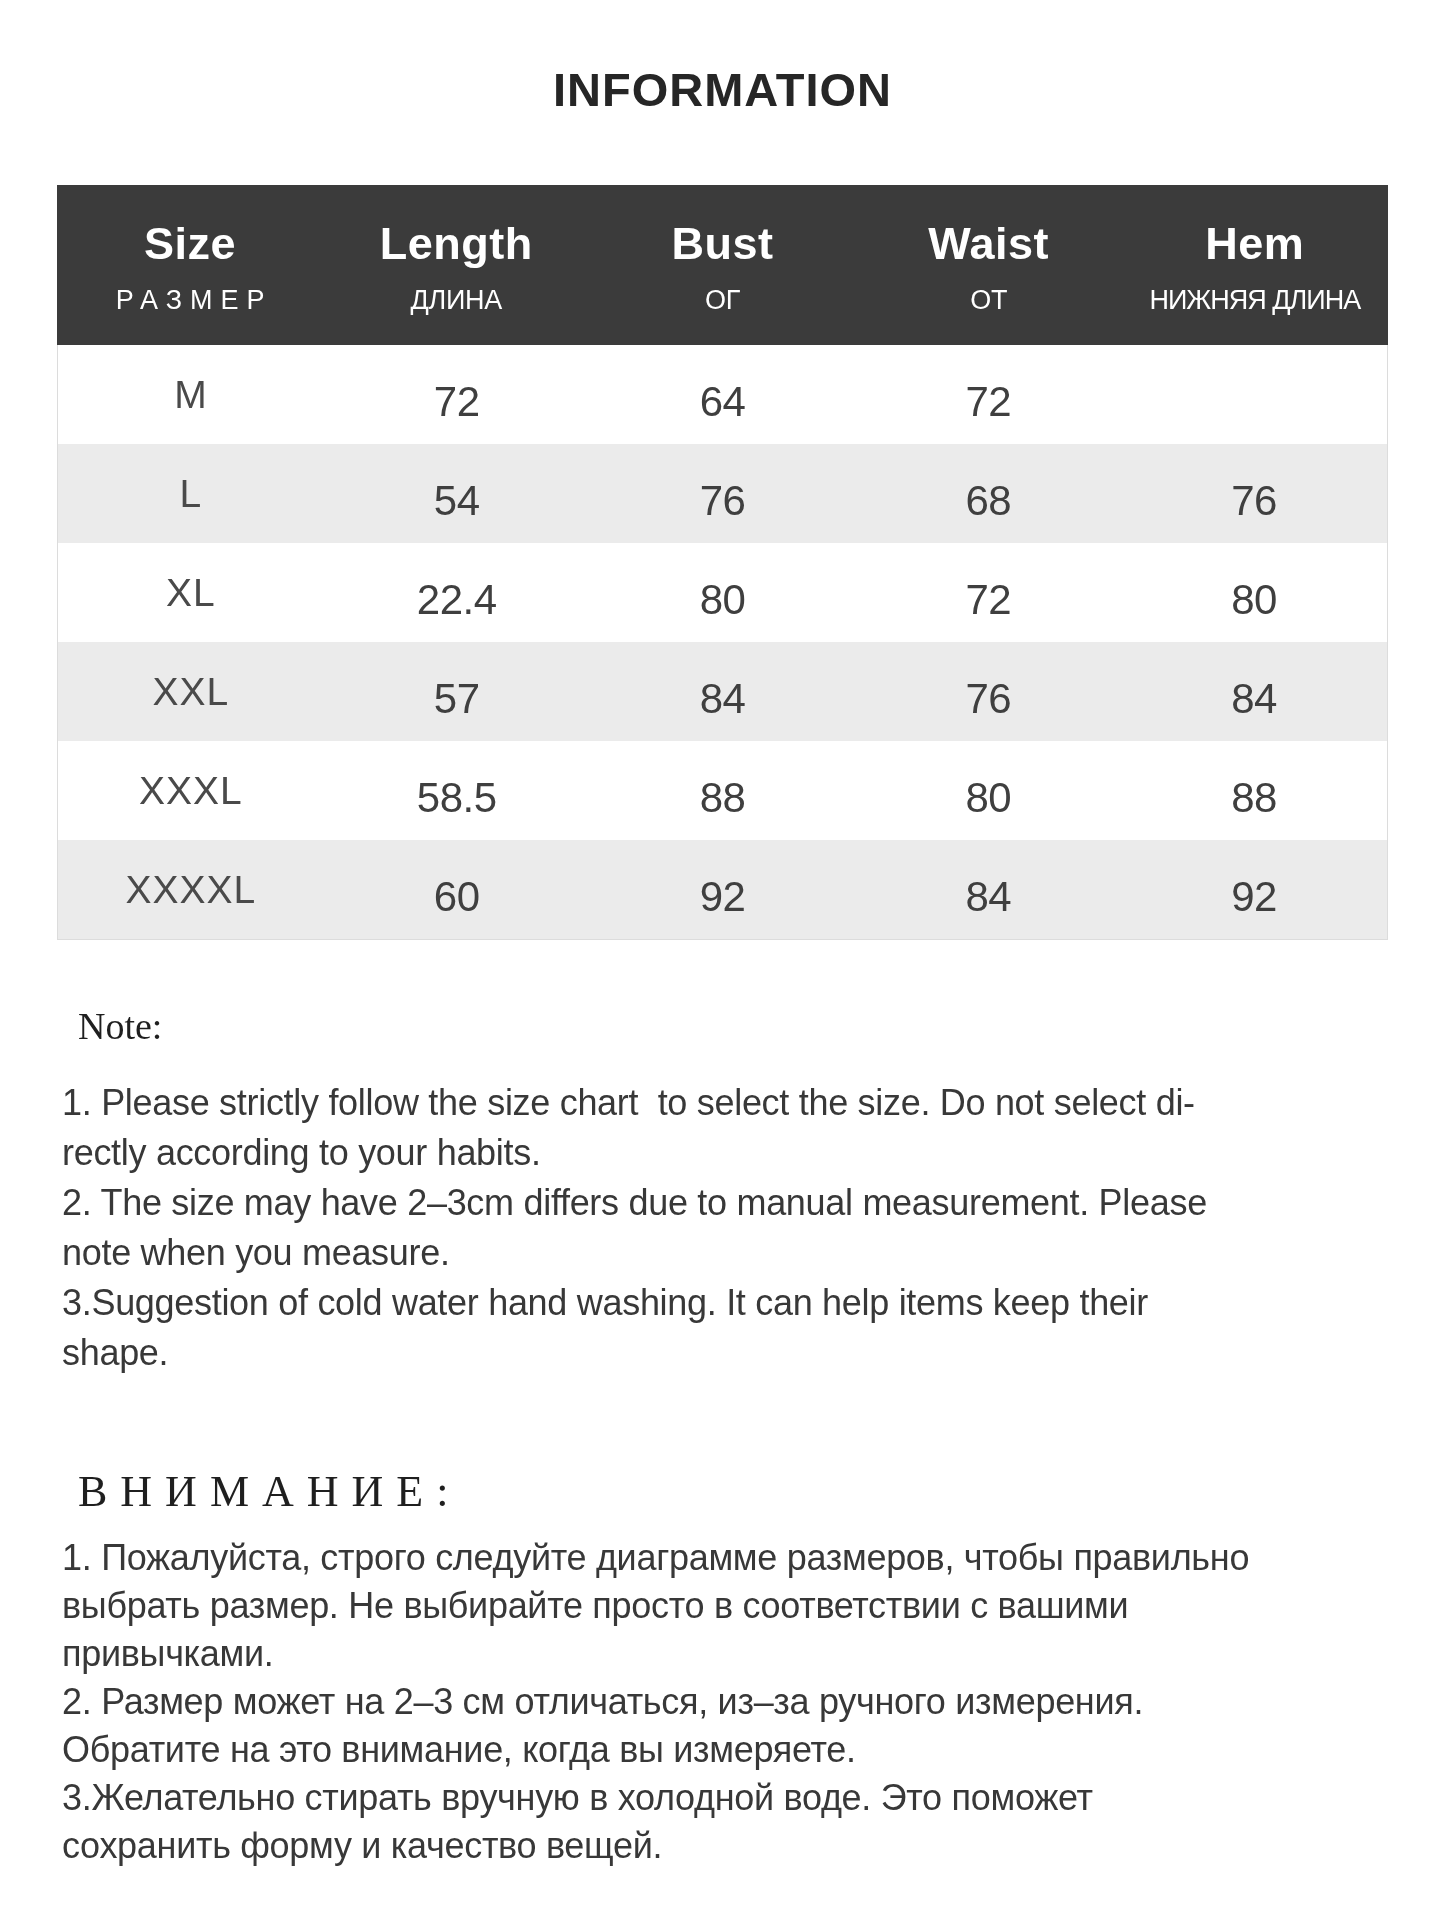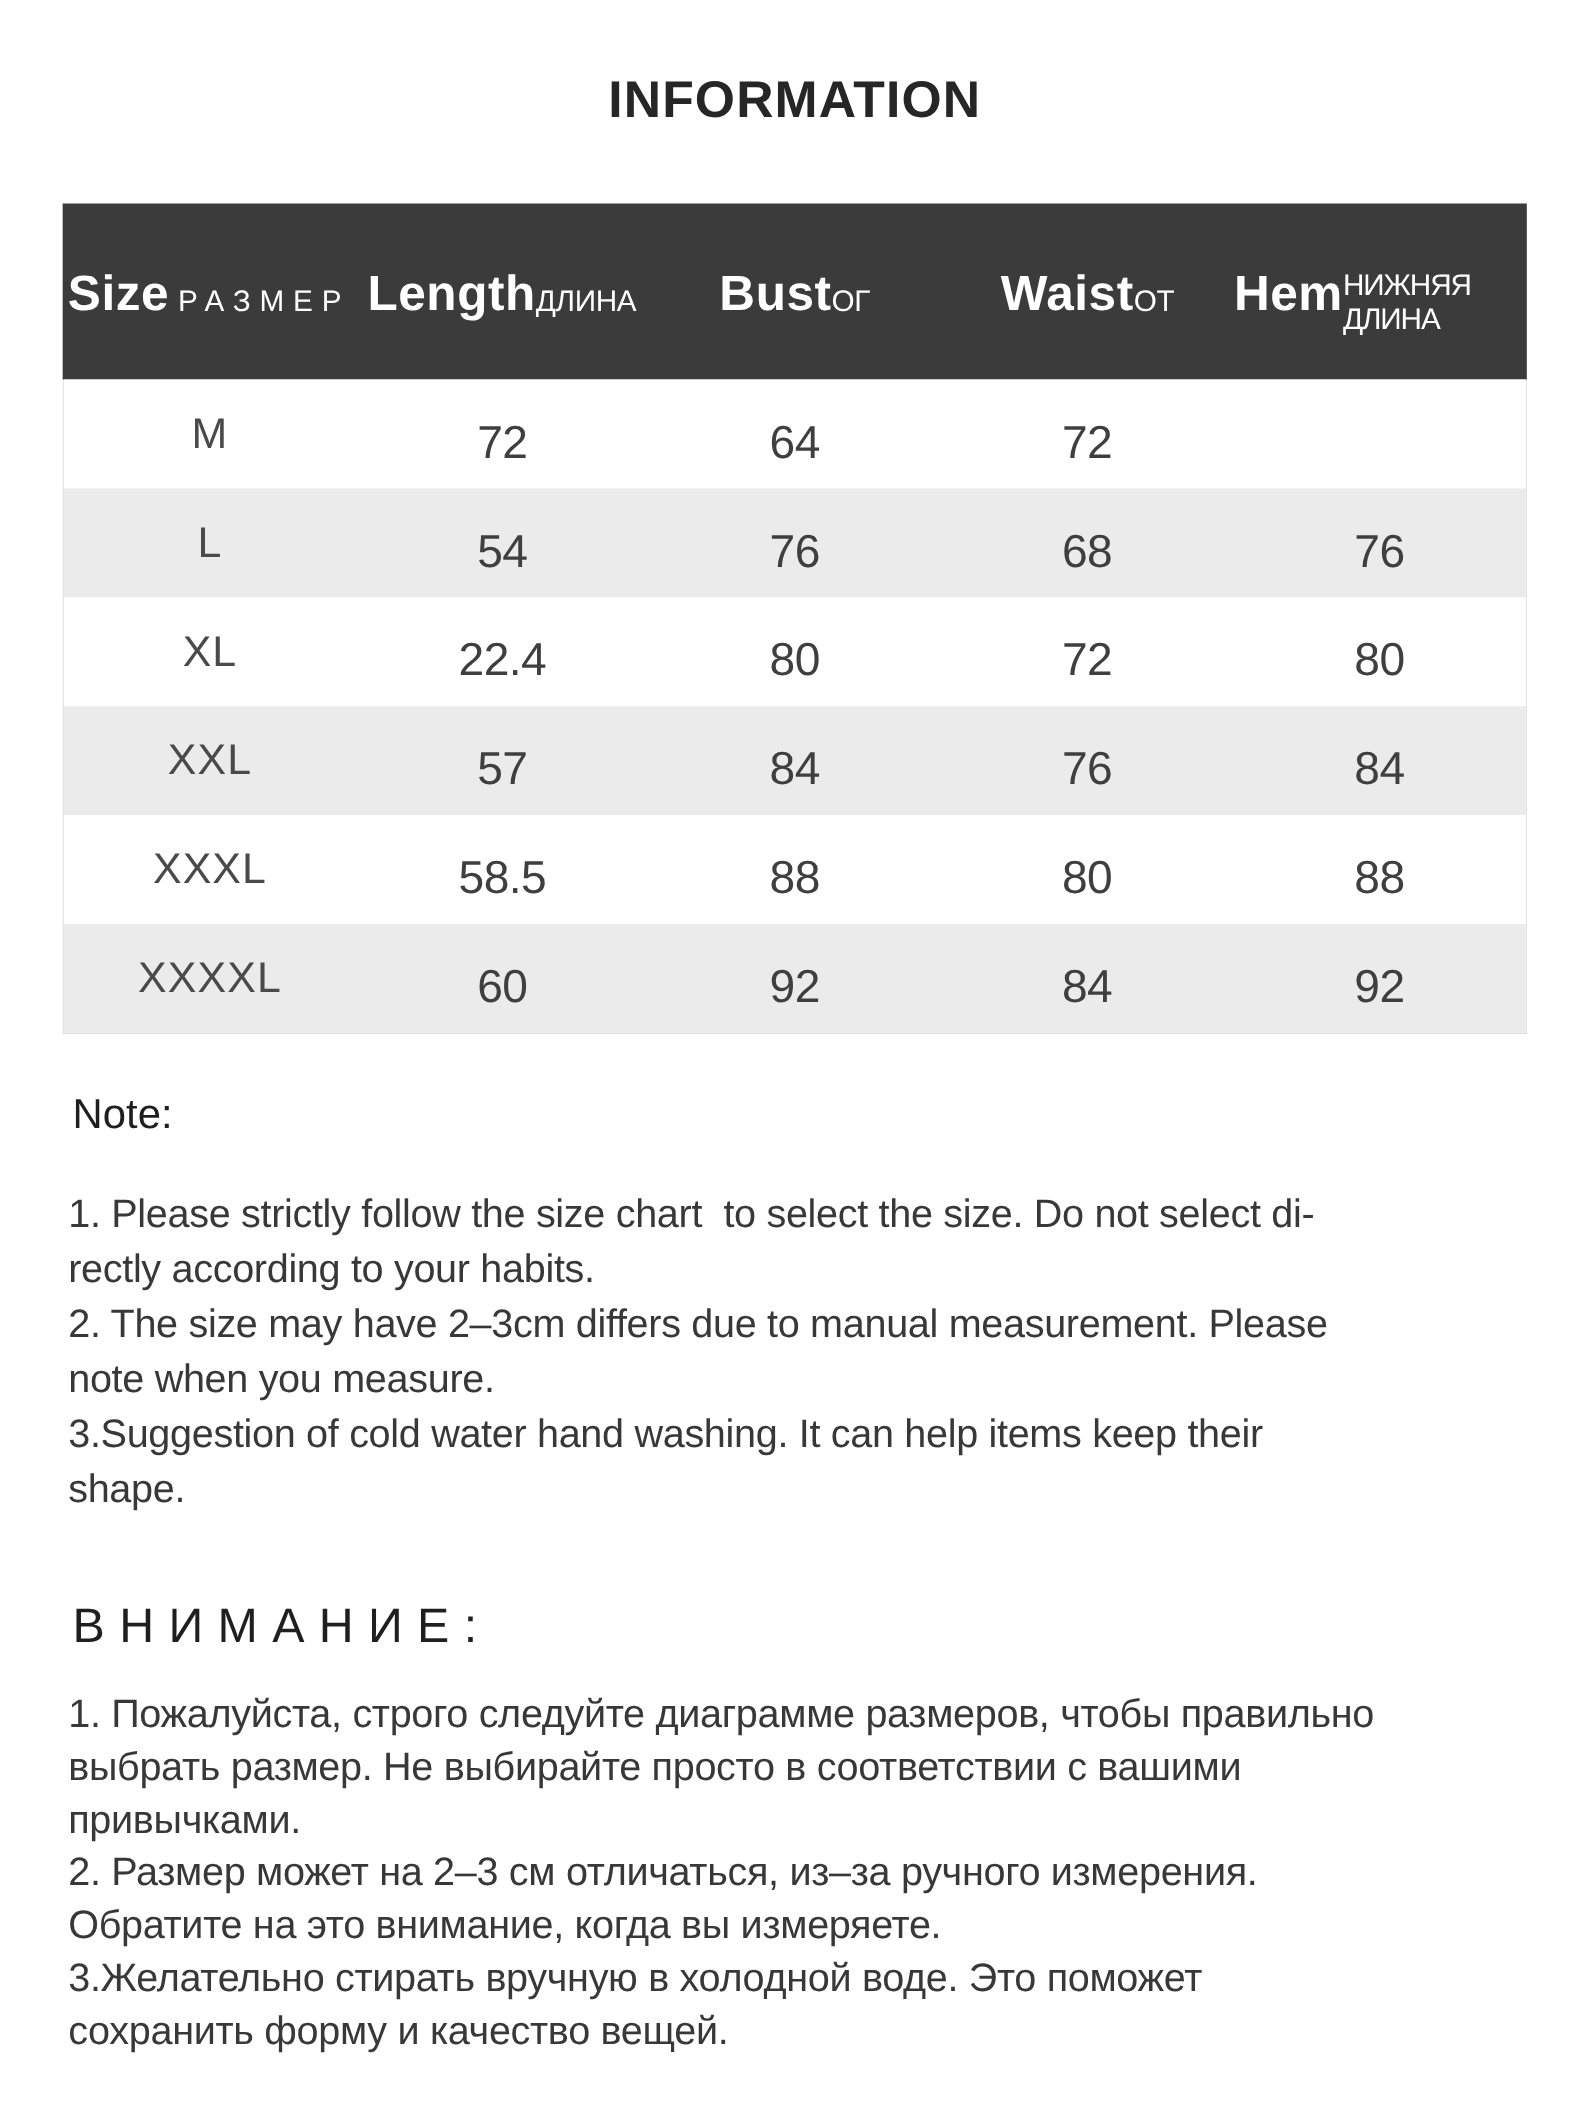--- a/index.html
+++ b/index.html
@@ -41,21 +41,21 @@
   .thead {
     display: flex;
     background: #3b3b3b;
     color: #ffffff;
     height: 160px;
     margin: 0 -1px;           
   }
   .th {
     width: 20%;
     display: flex;
-    flex-direction: row;
+    flex-direction: column;
     align-items: center;
     justify-content: center;
     padding-top: 4px;
   }
   .th-en {
     font-size: 45px;
     font-weight: 600;
     letter-spacing: 0.5px;
   }
   .th-ru {
@@ -86,24 +86,25 @@
     font-weight: 300;
     letter-spacing: -0.5px;
     position: relative;
     top: 7px;
   }
 
   
   .note-heading {
     position: absolute;
     left: 62px;
-    margin: 4px;
+    margin: 16px;
     font-size: 38px;
     font-weight: normal;
     color: #1f1f1f;
+    font-family: Liberation Serif, serif;
   }
   .note-body {
     position: absolute;
     left: 62px;
     width: 1340px;
     color: #383838;
     white-space: pre-wrap;
     letter-spacing: -0.3px;
   }
   .note-heading.en { top: 988px; }

